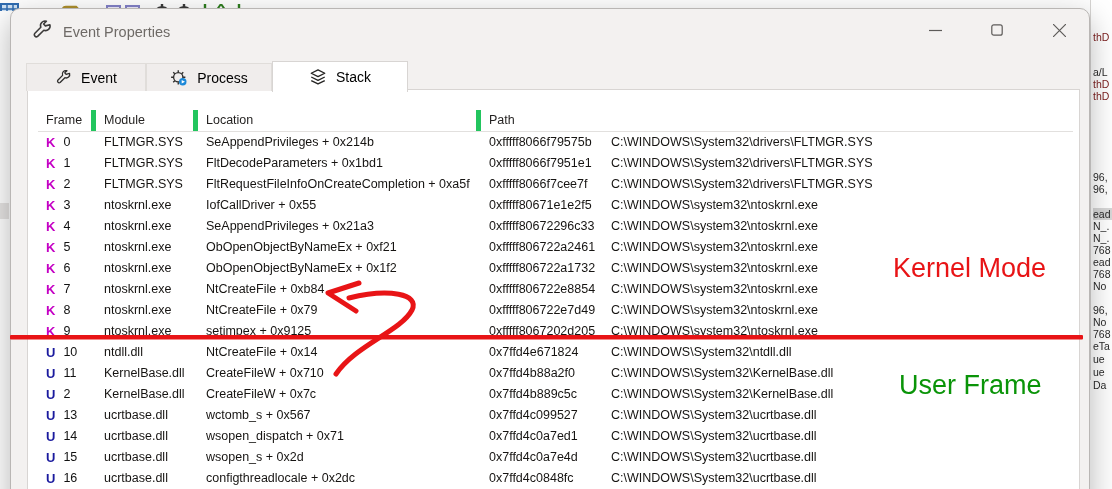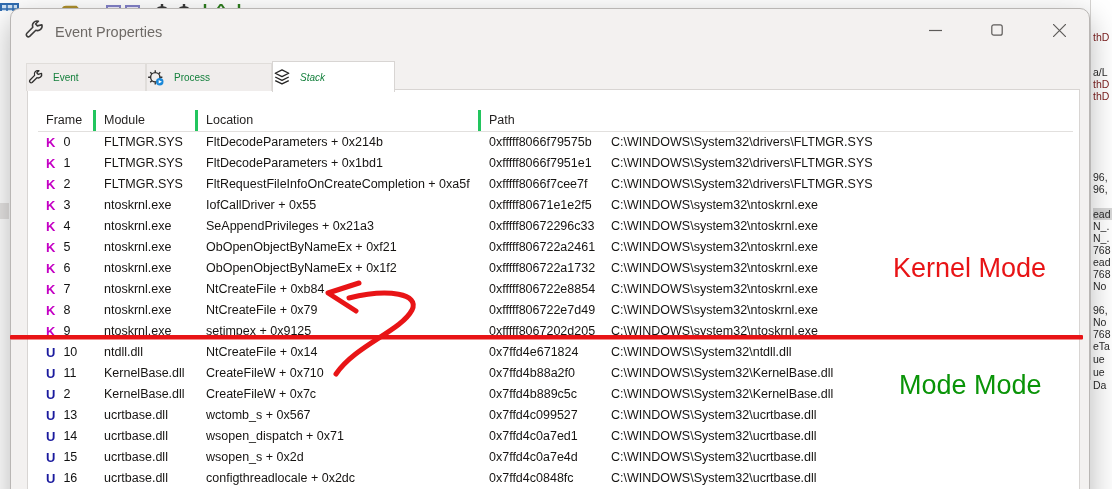--- a/index.html
+++ b/index.html
@@ -12,48 +12,48 @@
   .bg-left-block{position:absolute;left:0;top:203px;width:9px;height:16px;background:#e4e2e1;}
   .bg-right{position:absolute;left:1090px;top:0;width:22px;height:380px;background:#fff;
             border-left:1px solid #d6d4d2;}
   .bg-frag{position:absolute;left:2px;font-size:10.5px;color:#2b2b2b;white-space:nowrap;line-height:12px;}
   .bg-frag.sel{background:#d7d7d7;width:20px;}
 
   
   .dialog{position:absolute;left:10px;top:8px;width:1078px;height:560px;
           background:#f3f1f0;border:1px solid #b9b6b4;border-radius:10px 10px 0 0;
           box-shadow:0 10px 30px rgba(0,0,0,.28);}
-  .titlebar{position:absolute;left:0;top:0;right:0;height:46px;border-radius:10px 10px 0 0;}
+  .titlebar{position:absolute;left:8px;top:0;right:0;height:46px;border-radius:10px 10px 0 0;}
   .title-wrap{position:absolute;left:12px;top:10px;display:flex;align-items:center;gap:10px;}
   .title-text{font-size:14.5px;color:#6e6a66;}
   .win-controls{position:absolute;right:8px;top:4px;display:flex;}
   .win-btn{width:44px;height:34px;display:flex;align-items:center;justify-content:center;
            background:transparent;border:0;padding:0;margin-left:18px;}
   .win-btn svg{display:block;}
 
   
   .tabbar{position:absolute;left:15px;top:52px;display:flex;align-items:flex-end;z-index:2;}
-  .tab{display:flex;align-items:center;gap:9px;height:28px;
+  .tab{display:flex;align-items:center;justify-content:center;gap:9px;height:28px;
        background:#f0edec;border:1px solid #e0ddda;border-bottom:none;
-       font-size:10px;color:#15803d;box-sizing:border-box;}
+       font-size:14px;color:#000000;box-sizing:border-box;}
   .tab-event{width:120px;}
   .tab-process{width:126px;}
-  .tab-stack{width:123px;font-style:italic;}
+  .tab-stack{width:136px;}
   .tab.active{background:#fff;border:1px solid #d8d5d3;border-bottom:none;height:31px;margin-bottom:-1px;}
   .tab .ticon{display:flex;align-items:center;}
 
   
   .page{position:absolute;left:16px;top:80px;right:9px;bottom:-8px;background:#fff;
         border:1px solid #d8d5d3;z-index:1;}
 
   
   .tablewrap{position:absolute;left:10px;right:6px;top:20px;}
   .thead,.trow{display:grid;grid-template-columns:58px 102px 283px 122px 1fr;}
   .thead{height:21px;line-height:20px;border-bottom:1px solid #e2e0de;}
-  .th{font-size:12.5px;color:#211f1e;padding-left:8px;border-right:3px solid #22c55e;
+  .th{font-size:12.5px;color:#211f1e;padding-left:8px;border-right:5px solid #22c55e;
       white-space:nowrap;overflow:hidden;}
   .th:last-child{border-right:none;}
   .trow{height:21px;line-height:21px;}
   .td{font-size:12.5px;color:#161412;padding-left:8px;white-space:nowrap;overflow:hidden;}
   .td.frame{display:flex;gap:8px;padding-left:8px;}
   .mode{font-weight:bold;font-size:13px;}
   .fnum{color:#111;}
 
   
   .anno-layer{position:absolute;left:0;top:0;width:1112px;height:489px;z-index:6;pointer-events:none;}
@@ -197,21 +197,21 @@
           <div class="th">Location</div>
           <div class="th">Path</div>
         </div>
         <div id="stack-rows">
             <div class="trow">
               <div class="td frame">
                 <span class="mode" style="color: rgb(196, 0, 196);">K</span>
                 <span class="fnum">0</span>
               </div>
               <div class="td">FLTMGR.SYS</div>
-              <div class="td">FltDecodeParameters + 0x214b</div>
+              <div class="td">SeAppendPrivileges + 0x214b</div>
               <div class="td">0xfffff8066f79575b</div>
               <div class="td">C:\WINDOWS\System32\drivers\FLTMGR.SYS</div>
             </div>
             <div class="trow">
               <div class="td frame">
                 <span class="mode" style="color: rgb(196, 0, 196);">K</span>
                 <span class="fnum">1</span>
               </div>
               <div class="td">FLTMGR.SYS</div>
               <div class="td">FltDecodeParameters + 0x1bd1</div>
@@ -375,16 +375,16 @@
 
   <div class="anno-layer">
     <svg width="1112" height="489">
       <rect id="mode-divider" x="10" y="335" width="1073" height="4.6" rx="1" fill="#e81416"></rect>
       <g id="red-arrow" fill="none" stroke-width="5" stroke-linecap="round" stroke-linejoin="round" stroke="#e81416">
         <path d="M336 374 C356 345 401 331 412 310 C420 294 389 288 349 298"></path>
         <path d="M359 283 L328 293 L356 311"></path>
       </g>
     </svg>
     <div class="anno-label" id="kernel-label" style="color: rgb(232, 20, 22);">Kernel Mode</div>
-    <div class="anno-label" id="user-label" style="color: rgb(10, 148, 8);">Mode Mode</div>
+    <div class="anno-label" id="user-label" style="color: rgb(10, 148, 8);">User Frame</div>
   </div>
 
 </div>
 
 </body></html>

